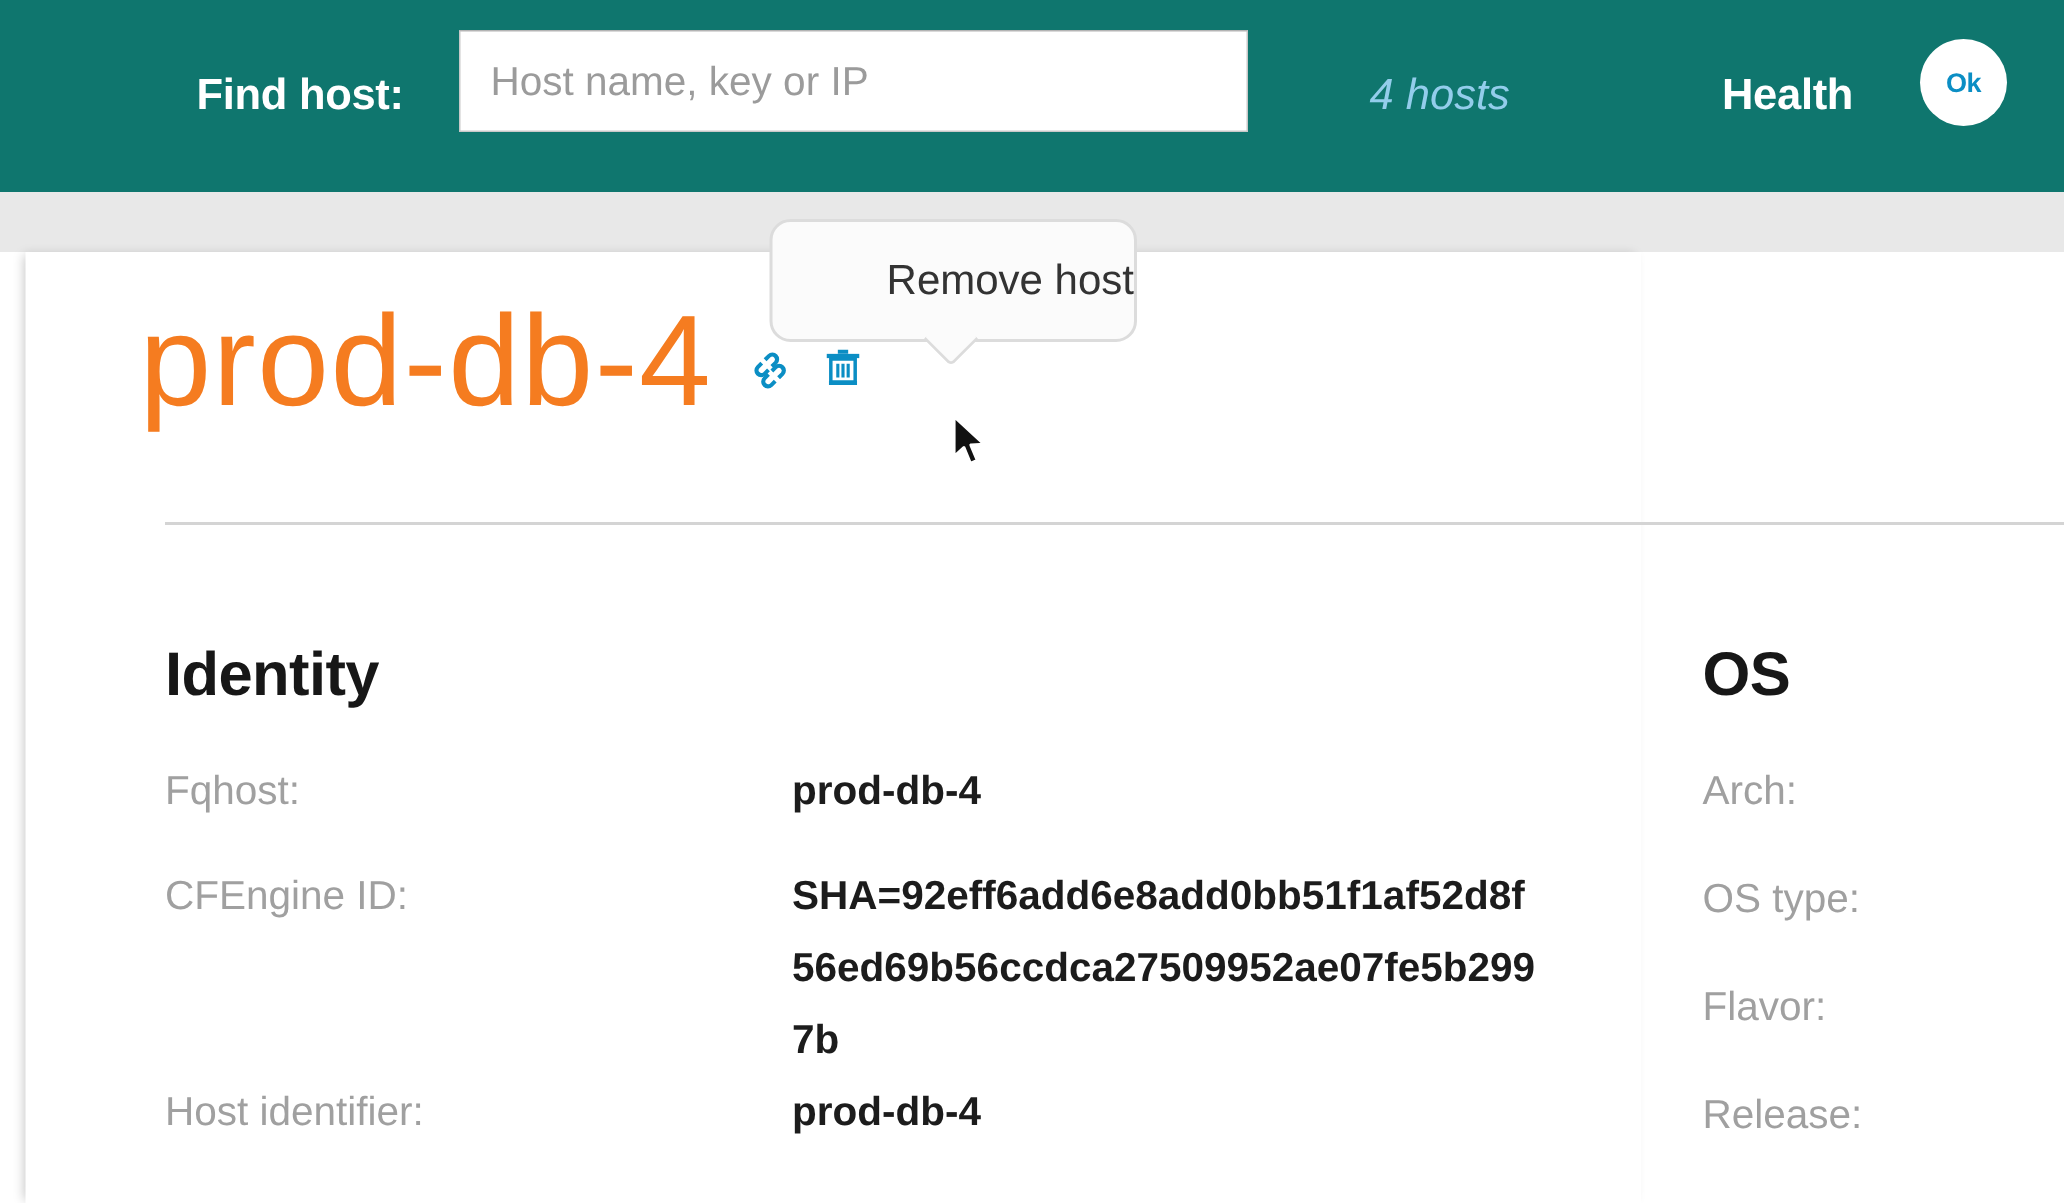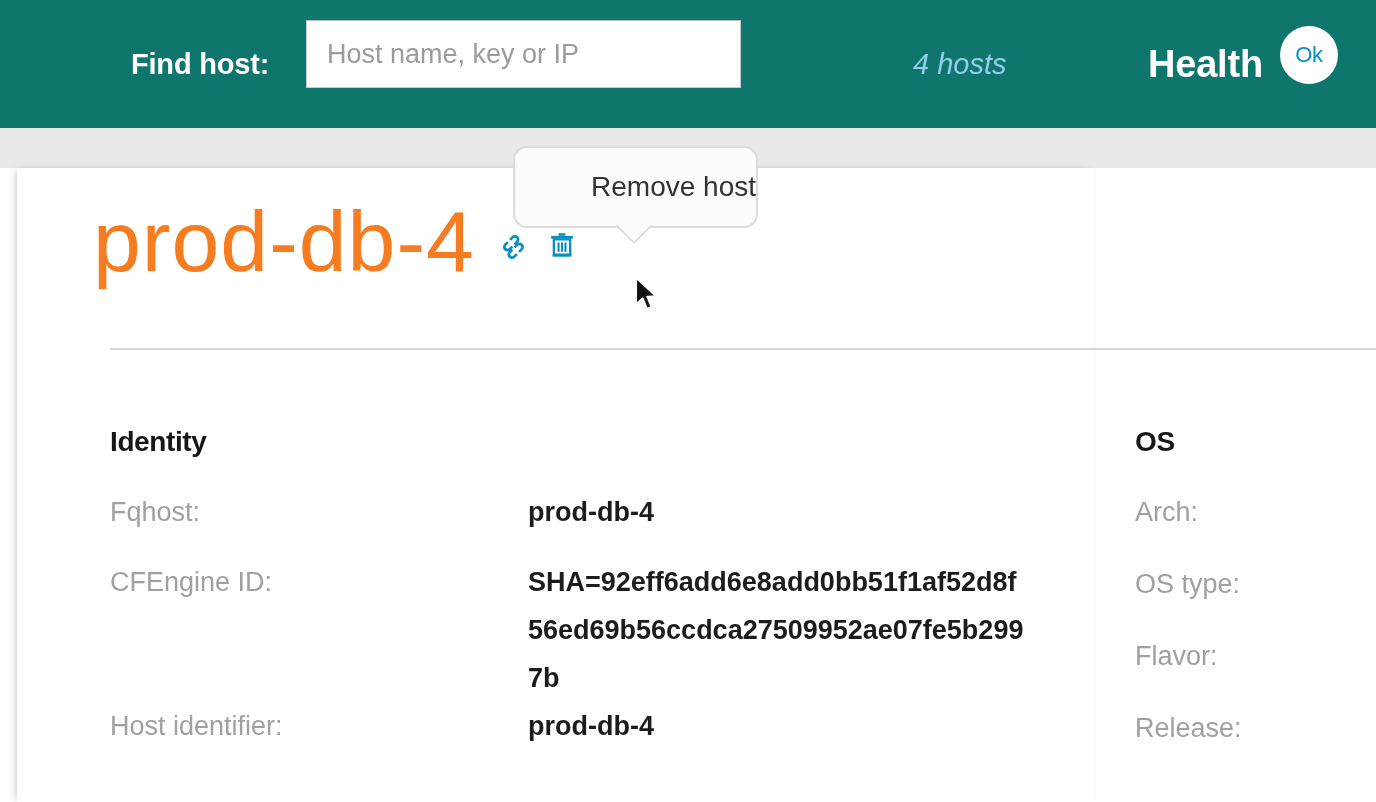--- a/index.html
+++ b/index.html
@@ -19,49 +19,49 @@
     display: flex; align-items: center;
   }
   .find-label {
     position: absolute; left: 131px; top: 50%;
     transform: translateY(-50%);
     color: #ffffff; font-size: 29px; font-weight: 600;
     letter-spacing: -0.2px; white-space: nowrap;
   }
   .search-input {
     position: absolute; left: 306px; top: 20px;
-    width: 435px; height: 68px;
+    width: 526px; height: 68px;
     background: #ffffff;
     border: 1px solid #c8c8c8;
     border-top-color: #b4b4b4;
     font-family: "Liberation Sans", sans-serif;
     font-size: 27px; color: #333;
     padding: 16px 20px;
     outline: none;
   }
   .search-input::placeholder { color: #9b9b9b; opacity: 1; }
   .hosts-count {
     position: absolute; left: 913px; top: 50%;
     transform: translateY(-50%);
     color: #93cdeb; font-size: 29px; font-weight: 400;
     white-space: nowrap;
     font-style: italic;
   }
   .health-label {
     position: absolute; left: 1148px; top: 50%;
     transform: translateY(-50%);
-    color: #ffffff; font-size: 38px; font-weight: 600;
+    color: #ffffff; font-size: 29px; font-weight: 600;
     letter-spacing: -0.2px; white-space: nowrap;
   }
   .health-badge {
     position: absolute; left: 1280px; top: 26px;
     width: 58px; height: 58px; border-radius: 50%;
     background: #ffffff;
     display: flex; align-items: center; justify-content: center;
-    color: #0b8ec4; font-size: 22px; font-weight: 400;
+    color: #0b8ec4; font-size: 18px; font-weight: 700;
     letter-spacing: -0.3px;
   }
 
   
   .graybar {
     position: absolute; left: 0; top: 128px;
     width: 1376px; height: 40px;
     background: #e8e8e8;
   }
 
@@ -91,21 +91,21 @@
     position: absolute; left: 93px; top: 180px;
     width: 1266px; height: 2px; background: #d4d4d4;
   }
 
   
   .col { position: absolute; top: 258px; }
   .col-identity { left: 93px; width: 1000px; }
   .col-os { left: 1118px; width: 258px; }
 
   .sec-head {
-    font-size: 28px; font-weight: 700; color: #171717;
+    font-size: 41px; font-weight: 700; color: #171717;
     letter-spacing: -0.4px; margin-bottom: 30px;
   }
   .row { position: relative; margin-bottom: 22px; min-height: 36px; }
   .lbl {
     color: #a0a0a0; font-size: 27px; font-weight: 400;
     white-space: nowrap;
   }
   .val {
     position: absolute; left: 418px; top: 0;
     color: #1c1c1c; font-size: 27px; font-weight: 600;

